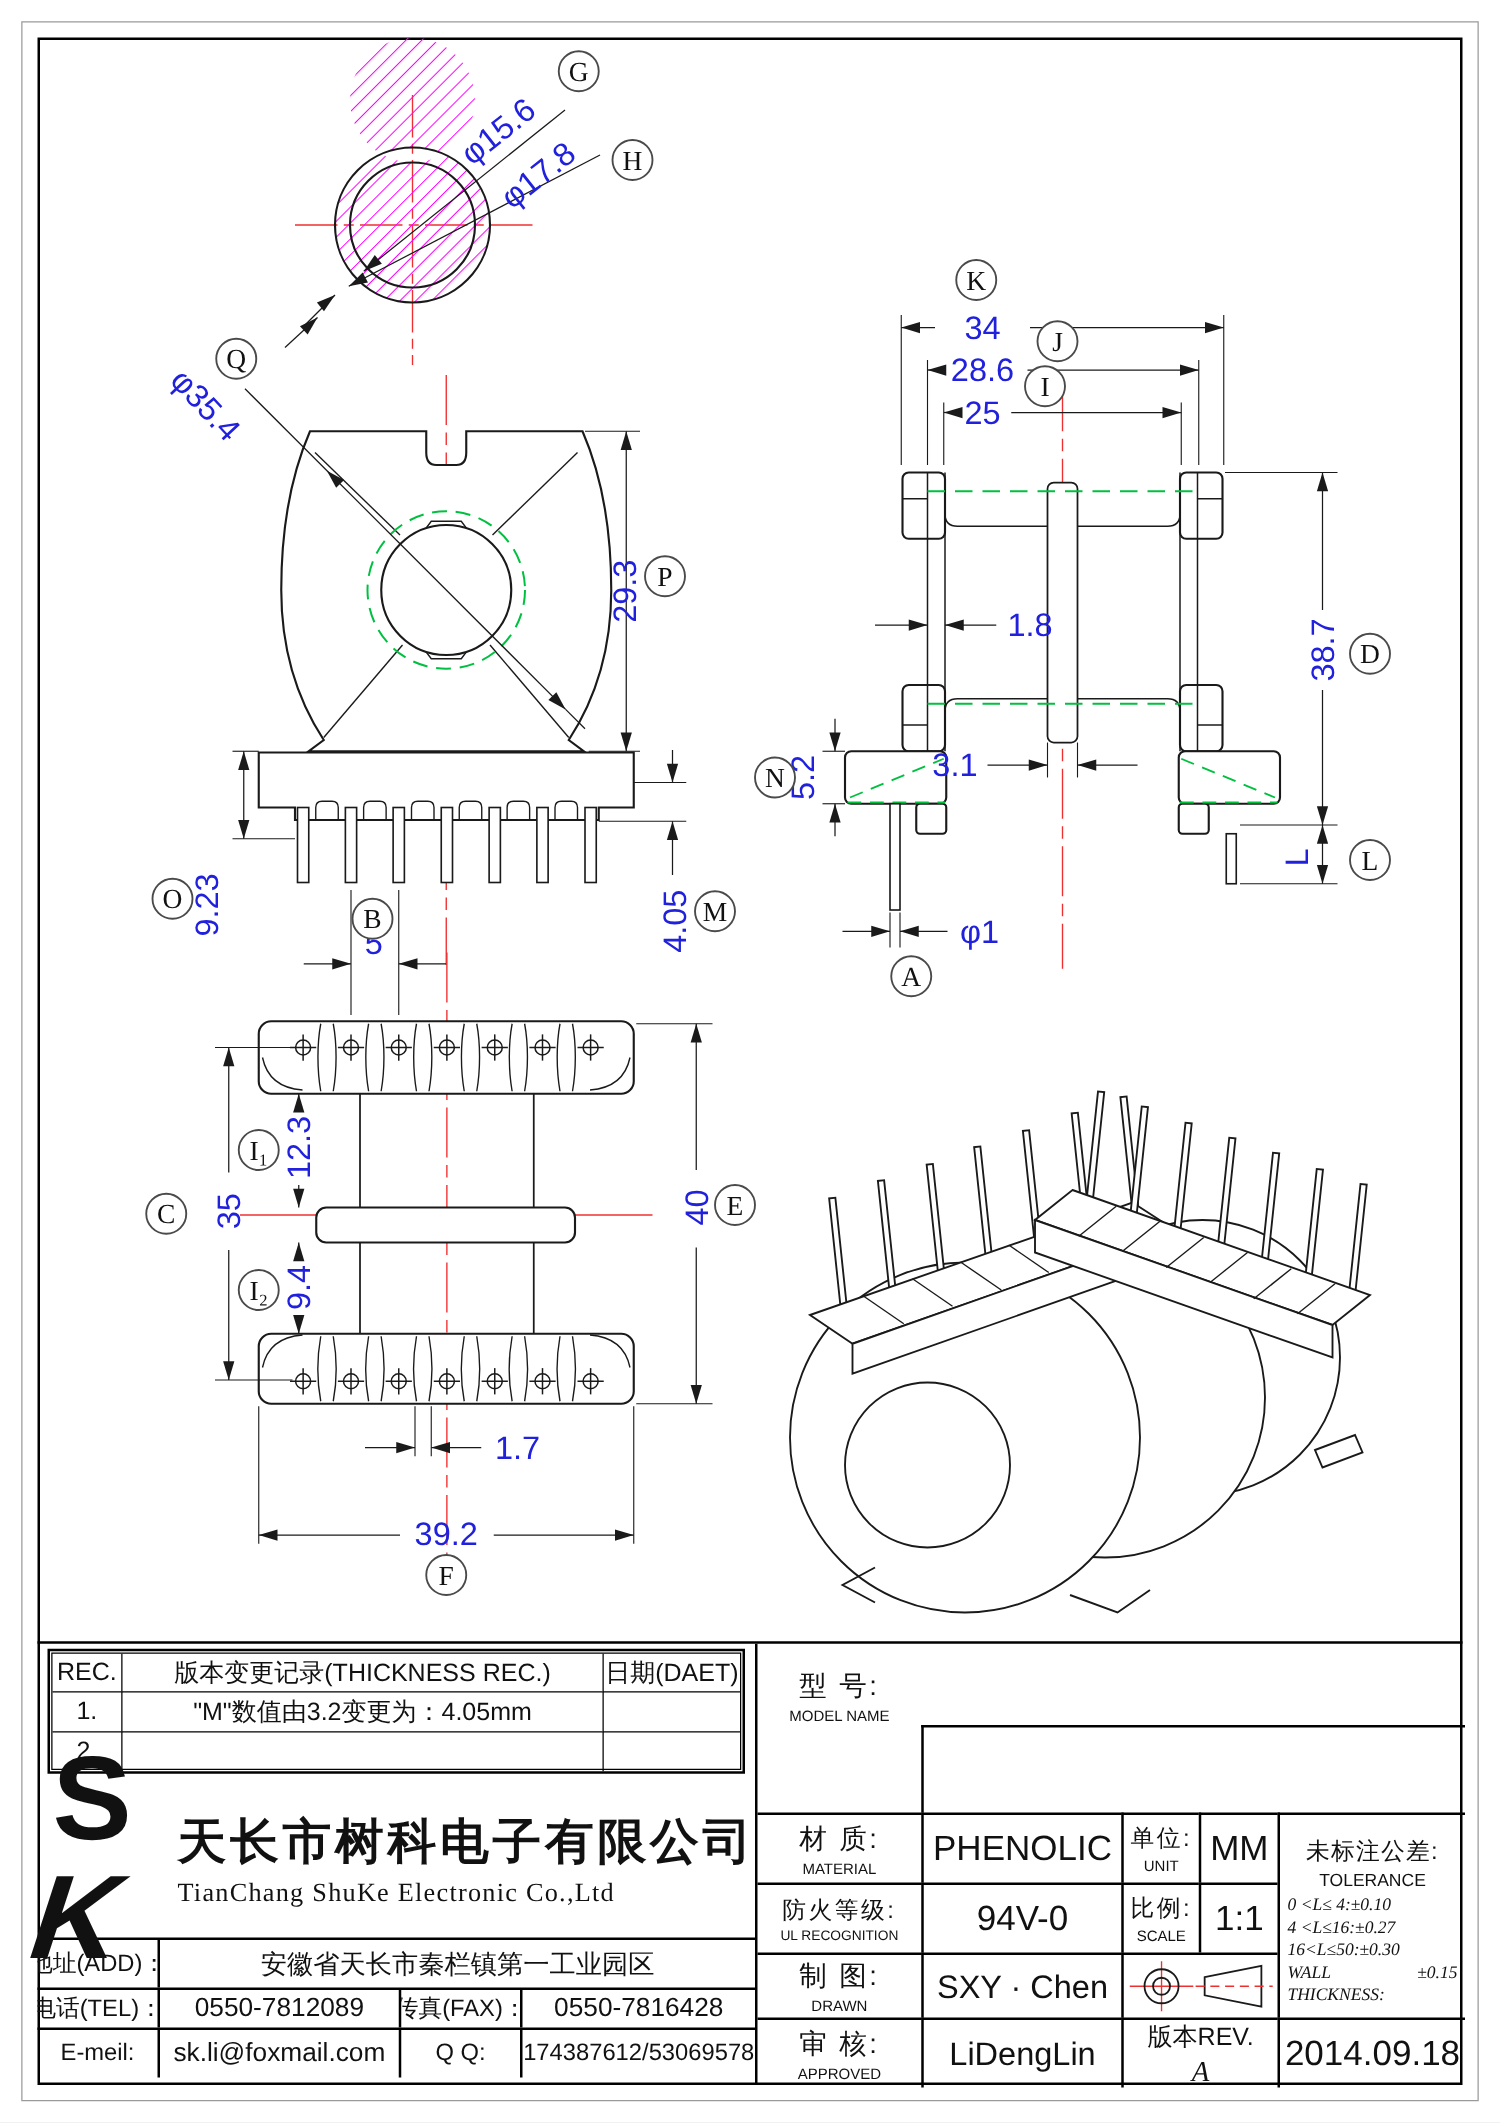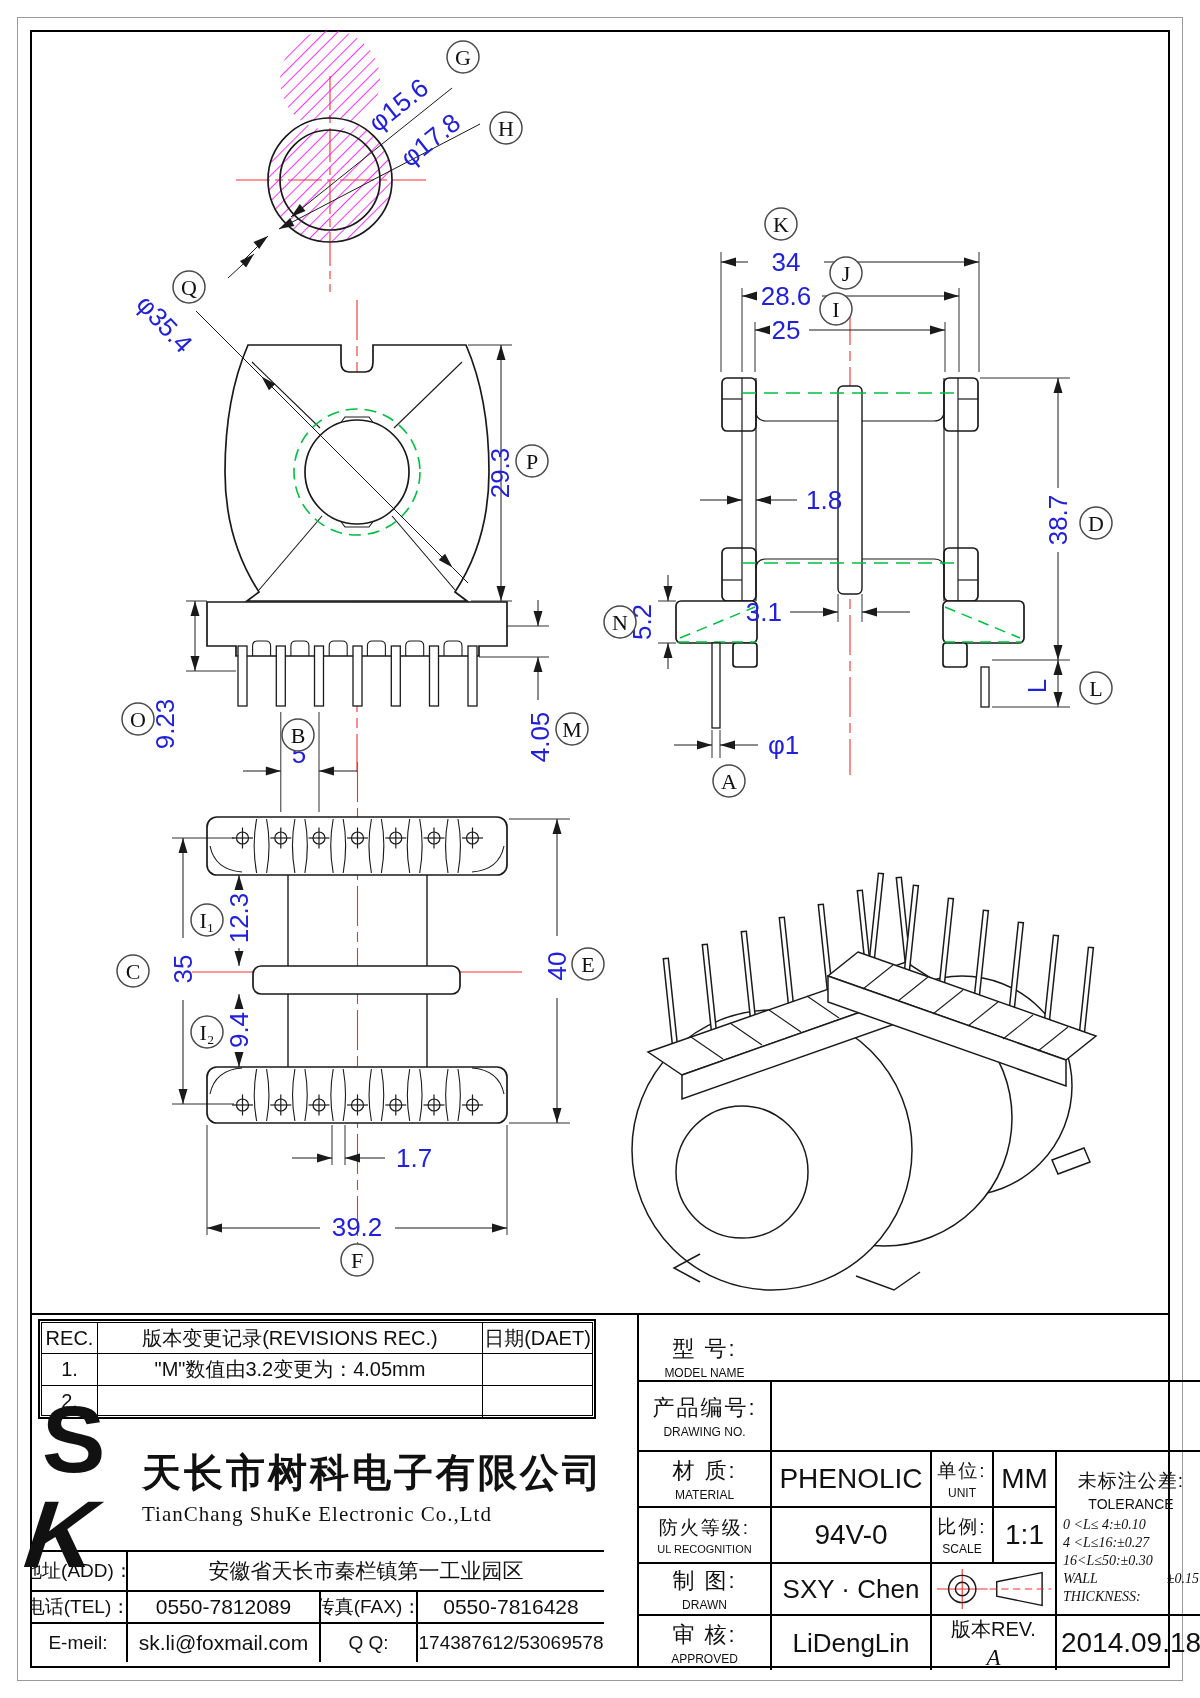--- a/index.html
+++ b/index.html
@@ -7,21 +7,21 @@
         font-family:"Liberation Sans",sans-serif;color:#111;}
   .frame-outer{position:absolute;left:17px;top:17px;right:17px;bottom:17px;border:1px solid #9a9a9a;}
   .frame-inner{position:absolute;left:30px;top:30px;right:30px;bottom:30px;border:2.5px solid #000;}
   svg text{user-select:none;}
   .dim{fill:#2121dd;font:26px "Liberation Sans",sans-serif;}
   .bal circle{fill:#fff;stroke:#4a4a4a;stroke-width:1.5;}
   .bal text{fill:#111;font:22px "Liberation Serif",serif;}
   .ah{fill:#1a1a1a;stroke:none;}
 
   
-  .tb{position:absolute;left:30px;top:1313px;width:1140px;height:355px;border-top:2.5px solid #000;display:flex;box-sizing:border-box;gap:33px;}
+  .tb{position:absolute;left:30px;top:1313px;width:1140px;height:355px;border-top:2.5px solid #000;display:flex;box-sizing:border-box;}
   .tb *{box-sizing:border-box;}
   .tleft{width:574px;display:flex;flex-direction:column;}
   .recwrap{height:108px;padding:4px 8px 0 8px;}
   .rec{border:2px solid #000;height:100px;}
   .recin{border:1px solid #000;margin:1px;height:94px;display:grid;grid-template-columns:55px 1fr 110px;grid-template-rows:30px 32px 32px;}
   .rec .c{border-left:1.5px solid #000;border-top:1.5px solid #000;display:flex;align-items:center;justify-content:center;font-size:20px;white-space:nowrap;overflow:hidden;}
   .rec .c.first{border-left:none;}
   .rec .c.toprow{border-top:none;}
   .company{height:127px;display:flex;align-items:center;padding-left:12px;}
   .logo{width:150px;font-weight:900;font-size:95px;line-height:95px;letter-spacing:-6px;font-family:"Liberation Sans",sans-serif;}
@@ -537,21 +537,21 @@
       </g>
     </g>
   </svg>
 
   <div class="tb">
     <div class="tleft">
       <div class="recwrap">
         <div class="rec">
           <div class="recin">
             <div class="c first toprow">REC.</div>
-            <div class="c toprow">版本变更记录(REVISIONS REC.)</div>
+            <div class="c toprow">版本变更记录(THICKNESS REC.)</div>
             <div class="c toprow">日期(DAET)</div>
             <div class="c first">1.</div>
             <div class="c">"M"数值由3.2变更为：4.05mm</div>
             <div class="c"></div>
             <div class="c first">2.</div>
             <div class="c"></div>
             <div class="c"></div>
           </div>
         </div>
       </div>
@@ -580,24 +580,20 @@
       </div>
     </div>
 
     <div class="tright">
 
       <div class="c cl ct fl" style="grid-column:1;grid-row:1">
         <div class="cn">型  号:</div>
         <div class="en">MODEL NAME</div>
       </div>
 
-      <div class="c cl fl" style="grid-column:1;grid-row:2">
-        <div class="cn">产品编号:</div>
-        <div class="en">DRAWING NO.</div>
-      </div>
       <div class="c big" style="grid-column:2/6;grid-row:2"></div>
 
       <div class="c cl fl" style="grid-column:1;grid-row:3">
         <div class="cn">材  质:</div>
         <div class="en">MATERIAL</div>
       </div>
       <div class="c vbig" style="grid-column:2;grid-row:3">PHENOLIC</div>
       <div class="c fl" style="grid-column:3;grid-row:3">
         <div class="cn" style="font-size:19px">单位:</div>
         <div class="en">UNIT</div>

